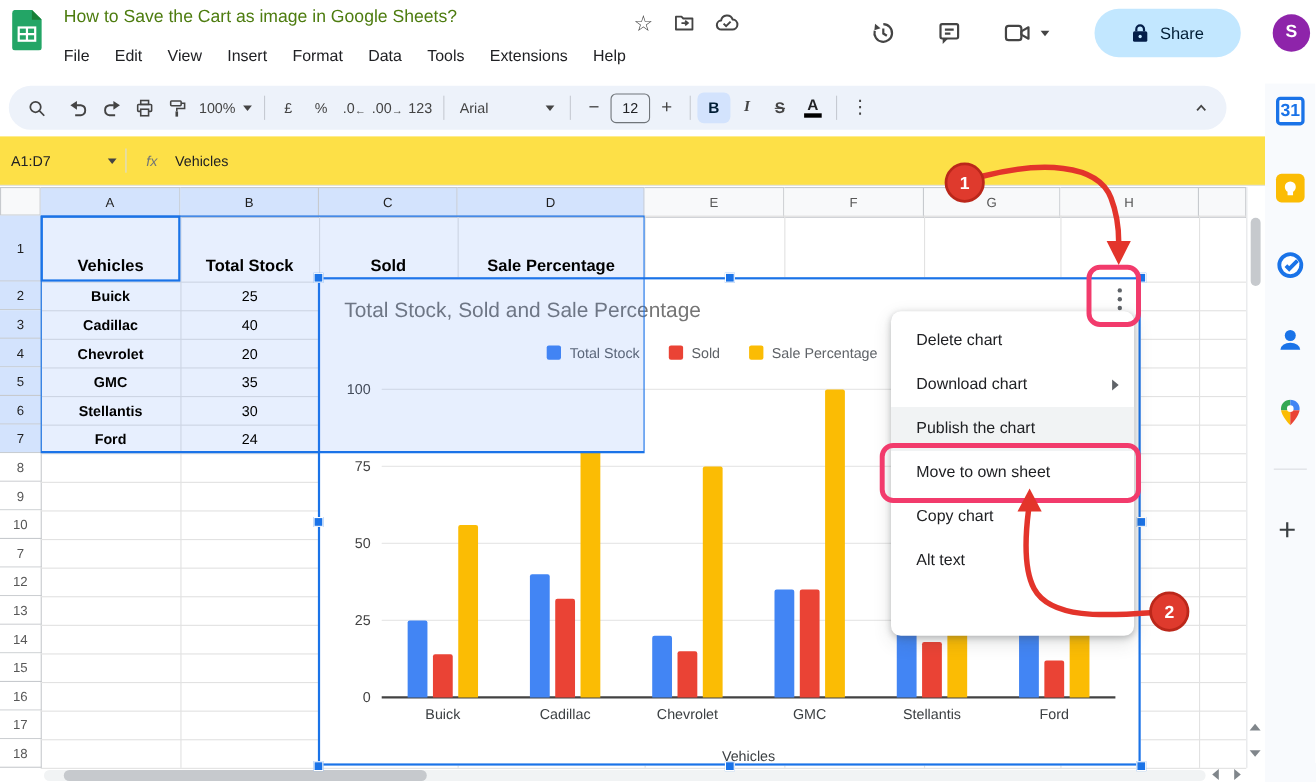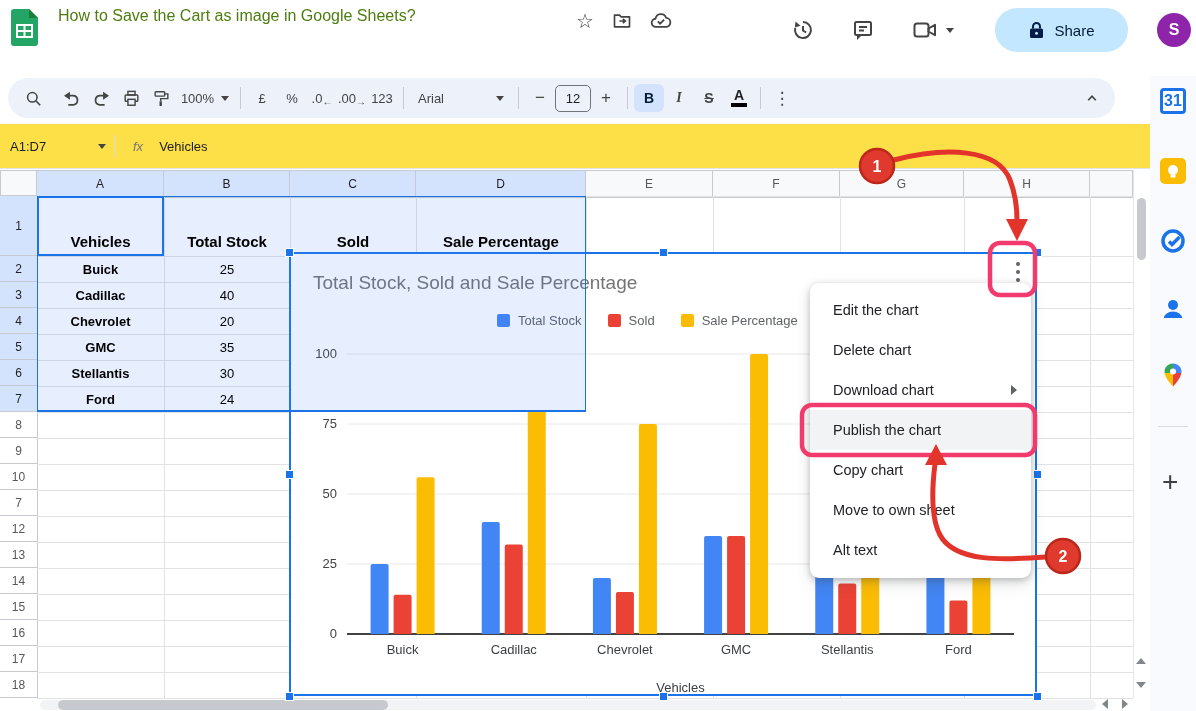--- a/index.html
+++ b/index.html
@@ -105,20 +105,31 @@
       <span class="title-ico" style="font-size:20px;margin-left:0;">☆</span>
       <svg class="title-ico" width="20" height="20" viewBox="0 0 24 24">
         <path d="M3 5 h6 l2 2 h10 v12 H3 z" fill="none" stroke="#444" stroke-width="2" stroke-linejoin="round"></path>
         <path d="M9 12 h6 M13 9.5 l3 2.5 -3 2.5" fill="none" stroke="#444" stroke-width="2"></path>
       </svg>
       <svg class="title-ico" width="22" height="20" viewBox="0 0 24 22">
         <path d="M6.5 17.5 a4.5 4.5 0 0 1-.5-9 6 6 0 0 1 11.6-1 4.7 4.7 0 0 1-.6 10 z" fill="none" stroke="#444" stroke-width="2" stroke-linejoin="round"></path>
         <path d="M8.5 11.5 l2.5 2.5 4.5-4.5" fill="none" stroke="#444" stroke-width="2"></path>
       </svg>
     </div>
+    <div class="abs flex" id="menubar">
+        <span class="menu-item">File</span>
+        <span class="menu-item">Edit</span>
+        <span class="menu-item">View</span>
+        <span class="menu-item">Insert</span>
+        <span class="menu-item">Format</span>
+        <span class="menu-item">Data</span>
+        <span class="menu-item">Tools</span>
+        <span class="menu-item">Extensions</span>
+        <span class="menu-item">Help</span>
+      </div>
 
     <svg class="abs" style="left:790px;top:18px;" width="24" height="24" viewBox="0 0 24 24">
       <path d="M13 4 a8 8 0 1 1-7.8 6" fill="none" stroke="#444" stroke-width="2"></path>
       <path d="M5.5 3.5 l-.6 6 5.6-1.8 z" fill="#444"></path>
       <path d="M13 8 v4.5 l3.2 2" fill="none" stroke="#444" stroke-width="2"></path>
     </svg>
     <svg class="abs" style="left:851px;top:18px;" width="24" height="24" viewBox="0 0 24 24">
       <rect x="4" y="4" width="16" height="13" rx="1.5" fill="none" stroke="#444" stroke-width="2"></rect>
       <line x1="8" y1="9" x2="16" y2="9" stroke="#444" stroke-width="2"></line>
       <line x1="8" y1="12.5" x2="13" y2="12.5" stroke="#444" stroke-width="2"></line>
@@ -372,37 +383,34 @@
       <div class="handle abs" style="left: 1033px; top: 248px;"></div>
       <div class="handle abs" style="left: 285px; top: 470px;"></div>
       <div class="handle abs" style="left: 1033px; top: 470px;"></div>
       <div class="handle abs" style="left: 285px; top: 692px;"></div>
       <div class="handle abs" style="left: 659px; top: 692px;"></div>
       <div class="handle abs" style="left: 1033px; top: 692px;"></div>
     </div>
 
   <div class="abs" id="ctx-menu">
       <div class="ctx-item">
-        <span>Edit the chart</span>
-      </div>
-      <div class="ctx-item">
         <span>Delete chart</span>
       </div>
       <div class="ctx-item">
         <span>Download chart</span>
         <span class="subarrow"></span>
       </div>
       <div class="ctx-item hl">
         <span>Publish the chart</span>
       </div>
       <div class="ctx-item">
+        <span>Move to own sheet</span>
+      </div>
+      <div class="ctx-item">
         <span>Copy chart</span>
-      </div>
-      <div class="ctx-item">
-        <span>Move to own sheet</span>
       </div>
       <div class="ctx-item">
         <span>Alt text</span>
       </div>
     </div>
 
   <div class="abs" id="vscroll"></div>
   <div class="abs" id="vthumb"></div>
   <div class="abs scr-arrow" style="left:1136px;top:658px;border-left:5px solid transparent;border-right:5px solid transparent;border-bottom:6px solid #80868b;"></div>
   <div class="abs scr-arrow" style="left:1136px;top:682px;border-left:5px solid transparent;border-right:5px solid transparent;border-top:6px solid #80868b;"></div>

